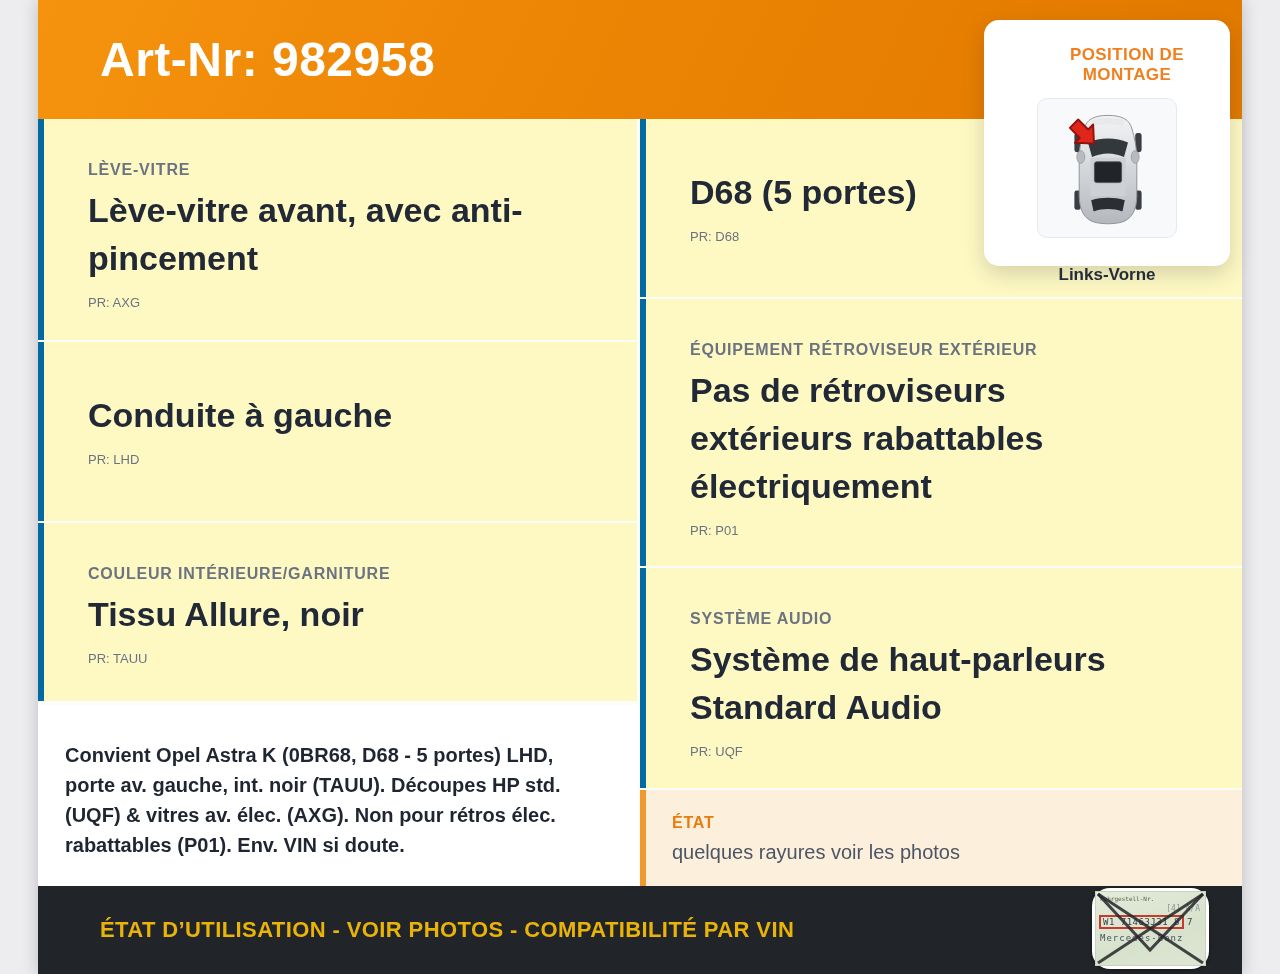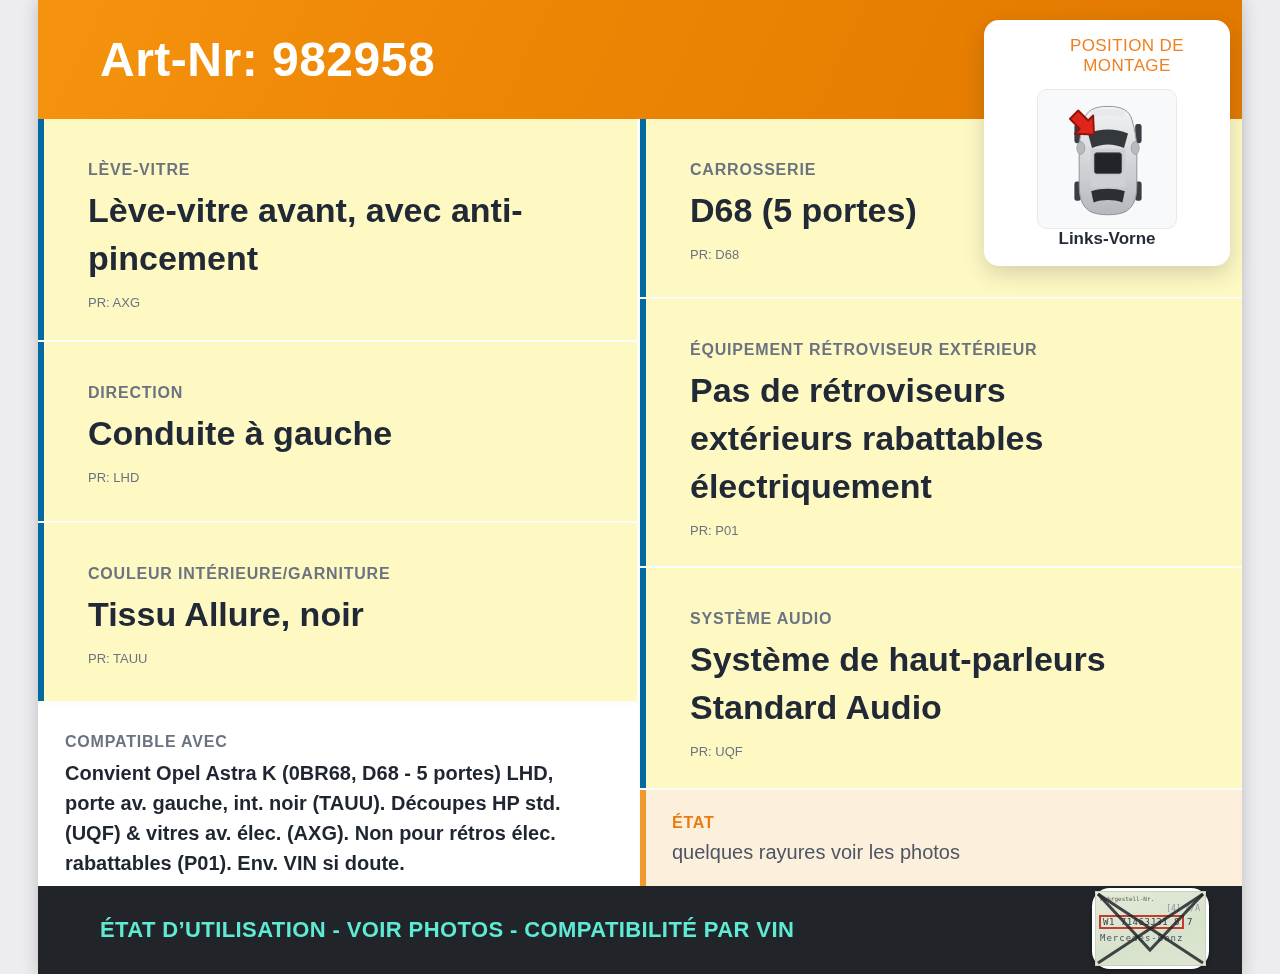--- a/index.html
+++ b/index.html
@@ -39,32 +39,32 @@
                  margin-top:7px; max-width:512px; }
 
   .etat-card { background:#fcefdc; border-left:6px solid #f09a2e; padding:24px 26px 0 26px; }
   .etat-label { font-size:16px; font-weight:800; color:#e87c0e; letter-spacing:.8px; }
   .etat-text { font-size:20px; font-weight:500; color:#4c5563; margin-top:9px; }
 
   
   .pos-card { position:absolute; left:946px; top:20px; width:246px; height:246px; z-index:5;
               background:#ffffff; border-radius:15px; box-shadow:0 8px 22px rgba(30,35,45,.18);
               text-align:center; }
-  .pos-title { margin-top:16px; font-size:17px; font-weight:400; color:#f0801f; letter-spacing:.4px;padding-left:40px; }
+  .pos-title { margin-top:25px; font-size:17px; font-weight:700; color:#f0801f; letter-spacing:.4px;padding-left:40px; }
   .pos-imgbox { position:relative; width:140px; height:140px; margin:13px auto 0;
                 background:#f8f9fb; border:1px solid #e7e9ed; border-radius:10px; }
   .car-icon { position:absolute; left:26px; top:8px; }
   .arrow-icon { position:absolute; left:26px; top:17px; }
-  .pos-caption { margin-top:0; font-size:17px; font-weight:700; color:#242c38; }
+  .pos-caption { margin-top:27px; font-size:17px; font-weight:700; color:#242c38; }
 
   
   .footer { position:absolute; left:0; top:886px; width:1204px; height:88px;
             background:#212529; z-index:2; }
   .footer-text { position:absolute; left:62px; top:0; height:88px; display:flex; align-items:center;
-                 color:#5eead4; font-size:22px; font-weight:700; letter-spacing:.4px; }
+                 color:#eab308; font-size:22px; font-weight:700; letter-spacing:.4px; }
 
   
   .doc-stamp { position:absolute; left:1054px; top:888px; width:117px; height:81px; z-index:6;
                background:#ffffff; padding:3px; box-shadow:0 1px 4px rgba(0,0,0,.4);border-radius:18px; }
   .doc-paper { position:relative; width:100%; height:100%;
                background:linear-gradient(160deg,#e4ebd9 0%,#d7e2cc 60%,#dde6d3 100%);
                border:1px solid #c9d2bf; overflow:hidden;
                font-family:"DejaVu Sans Mono", monospace; }
   .doc-fahr  { position:absolute; top:3px; left:4px; font-size:6px; color:#5a6350; }
   .doc-small { position:absolute; top:12px; right:5px; font-size:8px; color:#8a95a2; }
@@ -87,38 +87,35 @@
 
     <div class="cards-area">
 
       <div class="col col-left">
         <div class="spec-card mb2 h221">
           <div class="spec-label">LÈVE-VITRE</div>
           <div class="spec-value">Lève-vitre avant, avec anti-pincement</div>
           <div class="spec-pr">PR: AXG</div>
         </div>
         <div class="spec-card mb2 h179">
-          <div class="spec-label">DIRECTION</div>
           <div class="spec-value">Conduite à gauche</div>
           <div class="spec-pr">PR: LHD</div>
         </div>
         <div class="spec-card mb4 h178">
           <div class="spec-label">COULEUR INTÉRIEURE/GARNITURE</div>
           <div class="spec-value">Tissu Allure, noir</div>
           <div class="spec-pr">PR: TAUU</div>
         </div>
         <div class="compat-card h181">
-          <div class="spec-label">COMPATIBLE AVEC</div>
           <div class="compat-text">Convient Opel Astra K (0BR68, D68 - 5 portes) LHD, porte av. gauche, int. noir (TAUU). Découpes HP std. (UQF) &amp; vitres av. élec. (AXG). Non pour rétros élec. rabattables (P01). Env. VIN si doute.</div>
         </div>
       </div>
 
       <div class="col col-right">
         <div class="spec-card mb2 h178">
-          <div class="spec-label">CARROSSERIE</div>
           <div class="spec-value">D68 (5 portes)</div>
           <div class="spec-pr">PR: D68</div>
         </div>
         <div class="spec-card mb2 h267">
           <div class="spec-label">ÉQUIPEMENT RÉTROVISEUR EXTÉRIEUR</div>
           <div class="spec-value">Pas de rétroviseurs extérieurs rabattables électriquement</div>
           <div class="spec-pr">PR: P01</div>
         </div>
         <div class="spec-card mb2 h220">
           <div class="spec-label">SYSTÈME AUDIO</div>

